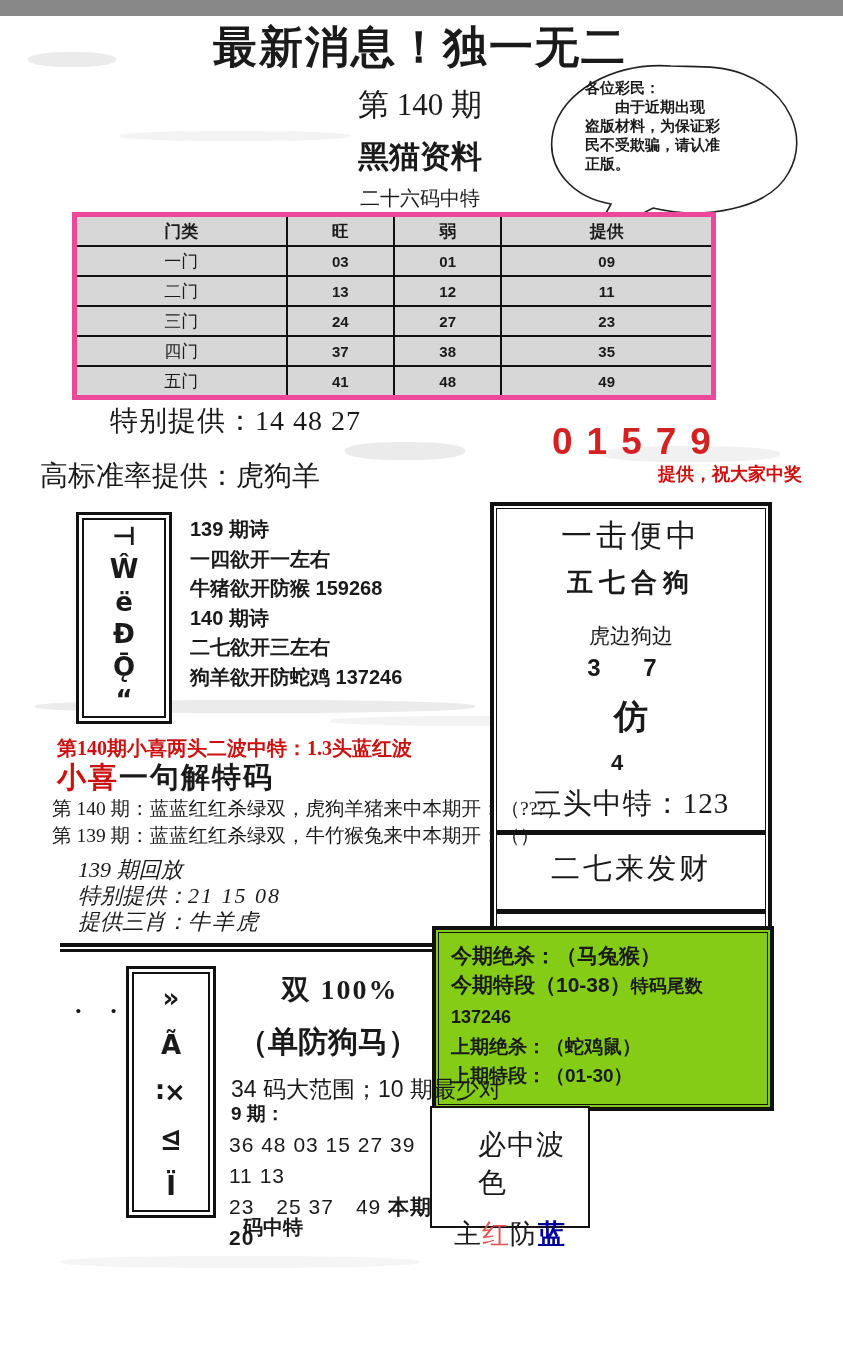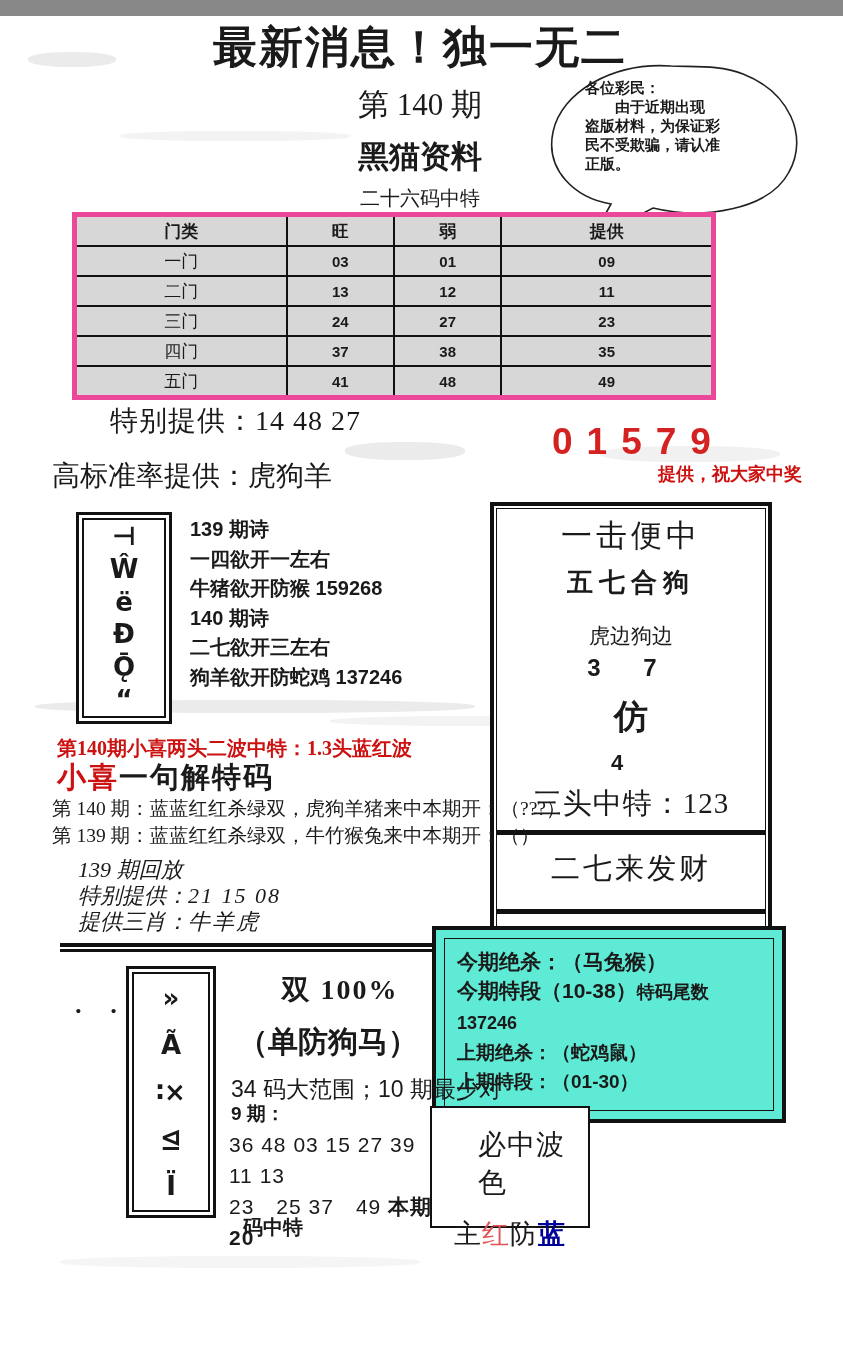--- a/index.html
+++ b/index.html
@@ -26,21 +26,21 @@
   .gate-table{left:72px;top:196px;width:644px;height:180px;border-collapse:collapse;background:#d7d7d7;z-index:2;}
   .gate-table td,.gate-table th{border:2px solid #111;font-size:17px;text-align:center;padding:0;height:28px;}
   .gate-table{border:5px solid #ec4899;}
   .gate-table th{font-weight:bold;}
   .gate-table .num{font-family:"Liberation Sans",sans-serif;font-weight:bold;font-size:15px;}
   
   .special-offer{left:110px;top:386px;font-size:28px;letter-spacing:1px;}
   .six-xiao-1{left:456px;top:388px;font-size:21px;}
   .six-xiao-num{left:552px;top:405px;font-size:37px;letter-spacing:14px;font-weight:bold;color:#d42222;}
   .six-xiao-2{left:658px;top:446px;font-size:18px;}
-  .high-standard{left:52px;top:441px;font-size:28px;}
+  .high-standard{left:40px;top:441px;font-size:28px;}
   
   .sym-box{border:3px solid #111;padding:3px;z-index:2;background:#fff;}
   .sym-box-inner{border:2px solid #111;width:100%;height:100%;display:flex;flex-direction:column;align-items:center;justify-content:space-around;box-sizing:border-box;}
   .sym{font-size:26px;font-weight:bold;font-family:"DejaVu Sans",sans-serif;}
   .poem-box{left:76px;top:496px;width:84px;height:200px;}
   .poem-lines{left:190px;top:499px;width:300px;font-size:20px;line-height:29.5px;font-weight:bold;z-index:2;}
   
   .hit-box{left:490px;top:486px;width:270px;z-index:2;background:#fff;border:4px solid #111;padding:2px;}
   .hit-inner{border:1px solid #111;padding:6px 4px 2px 4px;}
   .hit-title{font-size:31px;letter-spacing:4px;}
@@ -57,21 +57,21 @@
   .xi-head{left:57px;top:742px;font-size:29px;z-index:2;letter-spacing:2px;}
   .xi-140{left:52px;top:779px;font-size:19.5px;z-index:2;}
   .xi-139{left:52px;top:806px;font-size:19.5px;z-index:2;}
   
   .replay{left:78px;top:841px;font-size:22px;line-height:26px;font-style:italic;z-index:2;}
   .replay .v{letter-spacing:2px;}
   .dbl-rule{left:60px;top:927px;width:382px;z-index:2;}
   .dbl-rule .r1{height:4px;background:#111;}
   .dbl-rule .r2{height:3px;background:#111;margin-top:2px;}
   
-  .kill-box{left:432px;top:910px;width:330px;z-index:2;background:#5eead4;border:4px solid #111;padding:8px;}
+  .kill-box{left:432px;top:910px;width:330px;z-index:2;background:#84cc16;border:4px solid #111;padding:2px;}
   .kill-inner{border:1px solid #111;padding:8px 10px 14px 12px;font-family:"Liberation Sans",sans-serif;font-weight:bold;}
   .kill-l{font-size:21px;line-height:29px;}
   .kill-sm{font-size:18px;}
   
   .dots{left:74px;top:980px;font-size:26px;font-weight:bold;letter-spacing:10px;z-index:2;}
   .sym-box2{left:126px;top:950px;width:78px;height:240px;}
   .shuang{left:250px;top:955px;width:180px;font-size:28px;font-weight:bold;letter-spacing:2px;z-index:2;}
   .danfang{left:238px;top:1006px;width:200px;font-size:30px;font-weight:bold;z-index:2;}
   .range1{left:231px;top:1058px;font-size:23px;font-weight:normal;z-index:2;}
   .range2{left:231px;top:1085px;font-size:19px;font-weight:bold;z-index:2;}

